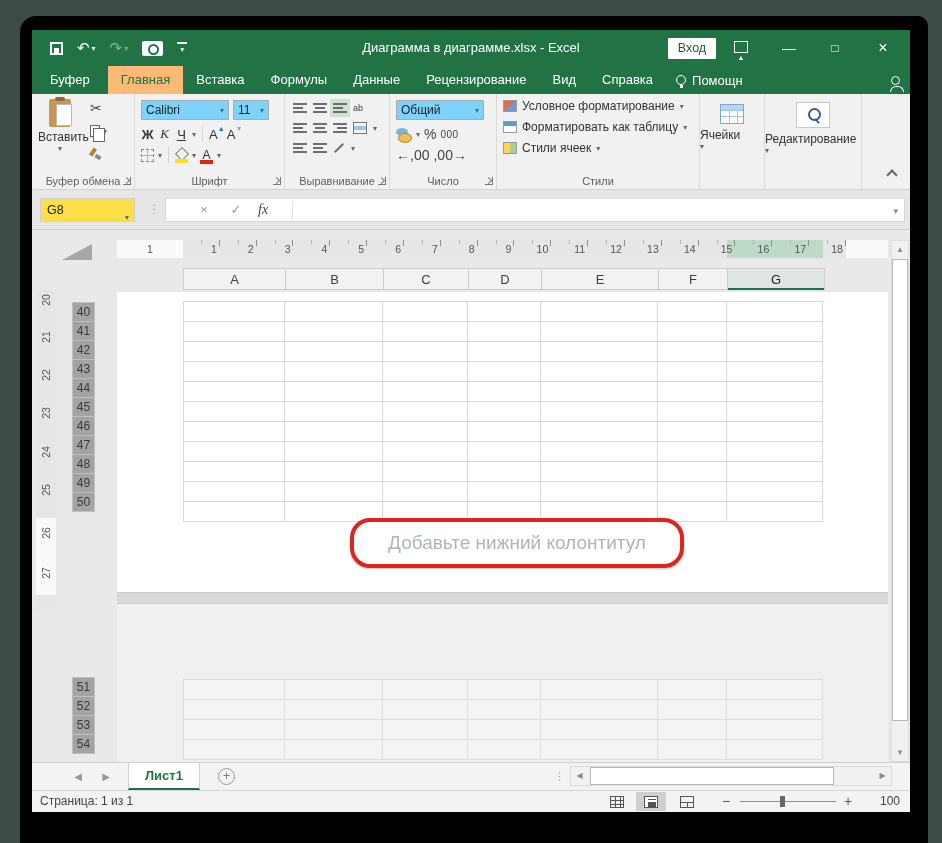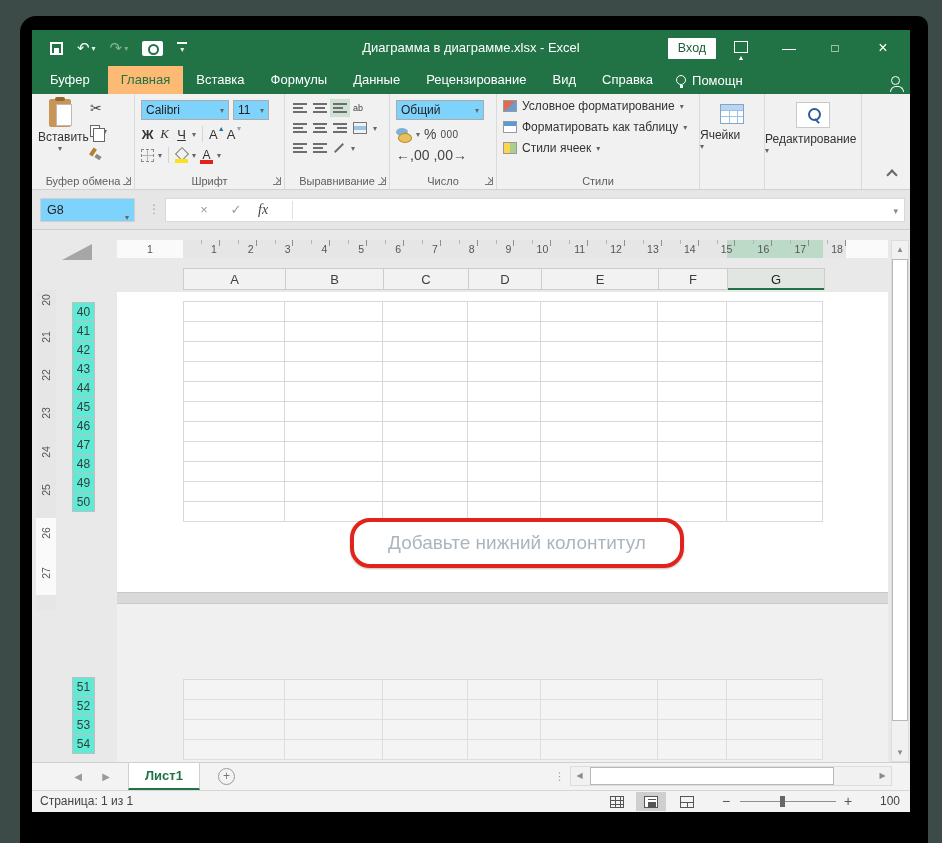--- a/index.html
+++ b/index.html
@@ -124,21 +124,21 @@
   .gbig-label { font-size:12px; color:#333; }
   .g-edit { width:97px; text-align:left; }
   .i-searchbox { margin:8px auto 4px; width:34px; height:26px; background:#fff; border:1px solid #c9c9c9; position:relative; }
   .i-searchbox::before { content:""; position:absolute; left:11px; top:5px; width:9px; height:9px; border:2px solid #2f5b9a; border-radius:50%; }
   .i-searchbox::after { content:""; position:absolute; left:19px; top:15px; width:2px; height:6px; background:#2f5b9a; transform:rotate(-45deg); }
   .collapse { position:relative; flex:1; }
   .i-chevup { position:absolute; right:14px; bottom:10px; width:8px; height:8px; border-left:2px solid #666; border-top:2px solid #666; transform:rotate(45deg); }
 
   
   .fbar { position:absolute; left:0; top:160px; width:878px; height:40px; background:#e6e6e6; border-bottom:1px solid #cfcfcf; }
-  .namebox { position:absolute; left:8px; top:8px; width:95px; height:24px; background:#7dd3fc; border:1px solid #d0d0d0; font-size:12.5px; color:#222; line-height:22px; padding:0 6px; }
+  .namebox { position:absolute; left:8px; top:8px; width:95px; height:24px; background:#fde047; border:1px solid #d0d0d0; font-size:12.5px; color:#222; line-height:22px; padding:0 6px; }
   .namebox .dd { position:absolute; right:5px; top:8px; }
   .fb-dots { position:absolute; left:116px; top:12px; color:#a0a0a0; font-size:12px; }
   .fwhite { position:absolute; left:133px; top:8px; width:740px; height:24px; background:#fff; border:1px solid #d9d9d9; }
   .fbtn { position:absolute; top:0; width:24px; height:22px; text-align:center; line-height:22px; color:#9a9a9a; font-size:13px; }
   .fb-x { left:26px; } .fb-ok { left:58px; }
   .fb-fx { left:92px; top:0; position:absolute; height:22px; line-height:22px; font-family:"Liberation Serif",serif; font-style:italic; font-size:14px; color:#444; }
   .fb-sep { position:absolute; left:126px; top:2px; width:1px; height:18px; background:#e0e0e0; }
   .fb-more { position:absolute; right:6px; top:7px; color:#888; font-size:9px; }
 
   
@@ -167,21 +167,21 @@
   .vruler { position:absolute; left:4px; top:60px; width:20px; height:320px; background:#e6e6e6; }
   .vr-white { position:absolute; left:0; top:228px; width:20px; height:77px; background:#fafafa; }
   .vnum { position:absolute; left:0; width:20px; height:20px; font-size:10.5px; color:#555; text-align:center; line-height:20px; transform:rotate(-90deg); }
   .vnum[data-idx="0"] { top:0px; }   .vnum[data-idx="1"] { top:37px; }
   .vnum[data-idx="2"] { top:75px; }  .vnum[data-idx="3"] { top:113px; }
   .vnum[data-idx="4"] { top:152px; } .vnum[data-idx="5"] { top:190px; }
   .vnum[data-idx="6"] { top:233px; } .vnum[data-idx="7"] { top:273px; }
 
   .rowheads { position:absolute; left:40px; width:23px; }
   .rh-top { top:73px; } .rh-bottom { top:448px; }
-  .rowheads div { width:23px; height:20px; background:#5eead4; border:1px solid #bfbfbf; margin-top:-1px; font-size:12px; color:#3a3a3a; text-align:center; line-height:19px; }
+  .rowheads div { width:23px; height:20px; background:#a3a3a3; border:1px solid #bfbfbf; margin-top:-1px; font-size:12px; color:#3a3a3a; text-align:center; line-height:19px; }
 
   .page1 { position:absolute; left:85px; top:62px; width:771px; height:301px; background:#fff; border-bottom:1px solid #c9c9c9; }
   .pagegap { position:absolute; left:85px; top:363px; width:771px; height:10px; background:#d9d9d9; }
   .page2 { position:absolute; left:85px; top:373px; width:771px; height:159px; background:#f0f0f0; border-top:1px solid #c9c9c9; }
 
   .grid { position:absolute; left:66px; border-top:1px solid #d9d9d9; }
   .g1 { top:9px; } .g2 { top:75px; }
   .grow { display:flex; height:20px; border-bottom:1px solid #d9d9d9; }
   .g2 .grow { border-bottom:1px solid #dedede; }
   .grow span { height:100%; border-right:1px solid #d9d9d9; }

